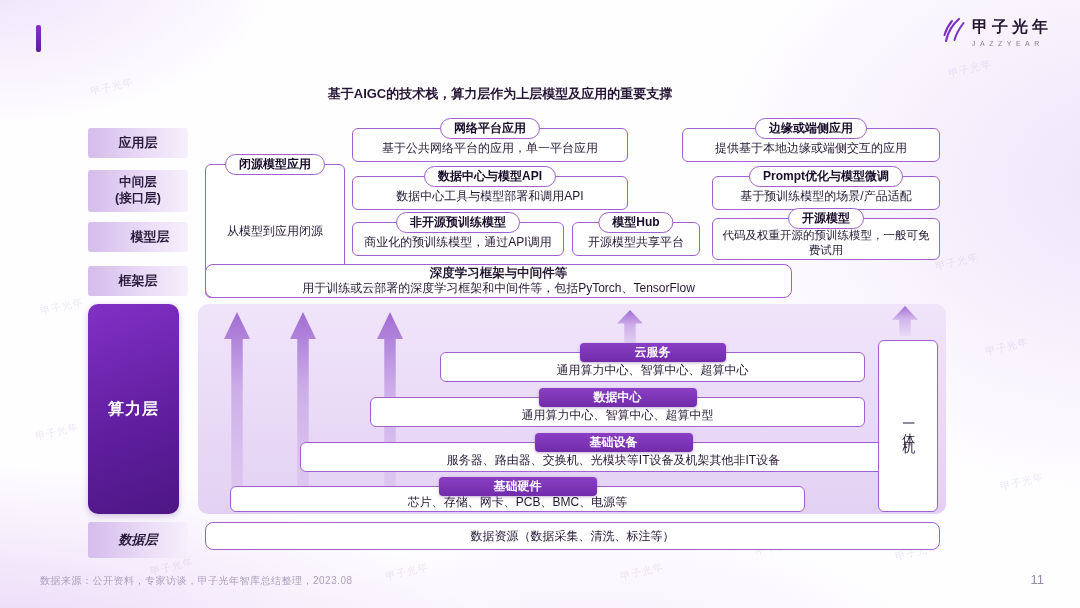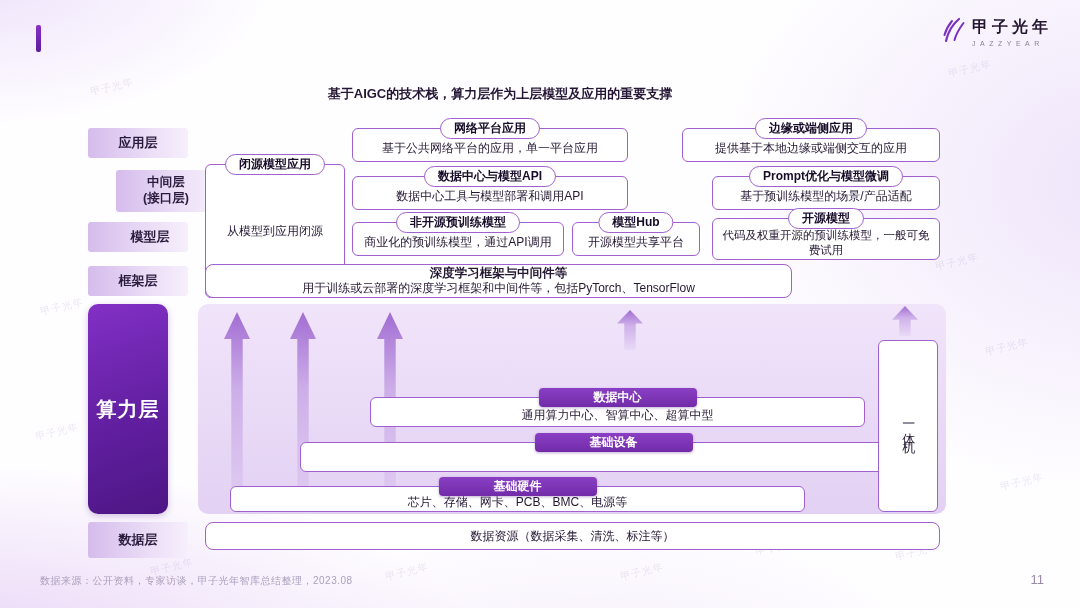--- a/index.html
+++ b/index.html
@@ -24,28 +24,28 @@
   .logo-txt { display:flex; flex-direction:column; align-items:flex-start; }
   .logo-name { font-size:16px; font-weight:600; letter-spacing:4px; color:#241630; }
   .logo-sub { font-size:7px; letter-spacing:4.5px; color:#8a8494; margin-top:2px; }
   .subtitle { position:absolute; left:60px; top:85px; width:880px; text-align:center; font-size:13px; font-weight:700; color:#241634; z-index:2; }
 
   
   .llabel { position:absolute; left:88px; width:100px; display:flex; flex-direction:column; align-items:center; justify-content:center;
     background:linear-gradient(90deg,#d5bcec 0%, #ecdff7 65%, #f6effc 100%);
     border-radius:3px; font-size:13px; font-weight:700; color:#2a1b3d; line-height:1.25; z-index:2; }
   .l-app { top:128px; height:30px;text-align:center; }
-  .l-mid { top:170px; height:42px; font-size:12.5px;margin-left:28px; }
+  .l-mid { top:170px; height:42px; font-size:12.5px; }
   .l-model { top:222px; height:30px;padding-left:24px; }
   .l-fw { top:266px; height:30px; }
-  .l-data { top:522px; height:36px; }
-  .compute-label { position:absolute; left:88px; top:304px; width:80px; height:210px;
+  .l-data { top:522px; height:36px;font-style:italic; }
+  .compute-label { position:absolute; left:88px; top:304px; width:91px; height:210px;
     background:linear-gradient(160deg,#8230c5 0%, #611fa0 55%, #4d1684 100%);
     border-radius:10px; color:#fff; display:flex; align-items:center; justify-content:center;
-    font-size:20px; font-weight:700; letter-spacing:1px; z-index:2; box-shadow:0 2px 6px rgba(90,30,150,0.25); }
+    font-size:16px; font-weight:700; letter-spacing:1px; z-index:2; box-shadow:0 2px 6px rgba(90,30,150,0.25); }
 
   
   .compute-panel { position:absolute; left:198px; top:304px; width:748px; height:210px;
     background:linear-gradient(180deg,#f0e4fa 0%, #e3d1f3 100%); border-radius:10px; z-index:1; }
   .arrow { position:absolute; width:26px; z-index:2;
     background:linear-gradient(180deg, rgba(148,88,204,0.85) 0%, rgba(168,118,214,0.45) 40%, rgba(190,150,225,0.10) 100%); }
   .arrow-tall { height:193px; top:312px; clip-path:polygon(50% 0%,100% 14%,72% 14%,72% 100%,28% 100%,28% 14%,0% 14%); }
   .a1 { left:224px; } .a2 { left:290px; } .a3 { left:377px; }
   .arrow-s1 { left:617px; top:310px; height:40px; clip-path:polygon(50% 0%,100% 34%,72% 34%,72% 100%,28% 100%,28% 34%,0% 34%); }
   .arrow-s2 { left:892px; top:306px; height:30px; clip-path:polygon(50% 0%,100% 46%,72% 46%,72% 100%,28% 100%,28% 46%,0% 46%); }
@@ -177,28 +177,33 @@
     <span>代码及权重开源的预训练模型，一般可免费试用</span>
   </div>
 
   <div class="obox box-framework">
     <div>
       <div class="fw-title">深度学习框架与中间件等</div>
       <div>用于训练或云部署的深度学习框架和中间件等，包括PyTorch、TensorFlow</div>
     </div>
   </div>
 
+  <div class="obox box-cloud has-tag">
+    <span class="tag-solid">云服务</span>
+    <span>通用算力中心、智算中心、超算中心</span>
+  </div>
 
   <div class="obox box-dc has-tag">
     <span class="tag-solid">数据中心</span>
     <span>通用算力中心、智算中心、超算中型</span>
   </div>
 
   <div class="obox box-equip has-tag">
     <span class="tag-solid">基础设备</span>
+    <span>服务器、路由器、交换机、光模块等IT设备及机架其他非IT设备</span>
   </div>
 
   <div class="obox box-hw">
     <span class="tag-solid">基础硬件</span>
     <span>芯片、存储、网卡、PCB、BMC、电源等</span>
   </div>
 
   <div class="obox box-aio">
     <span class="aio-txt">一体机</span>
   </div>

